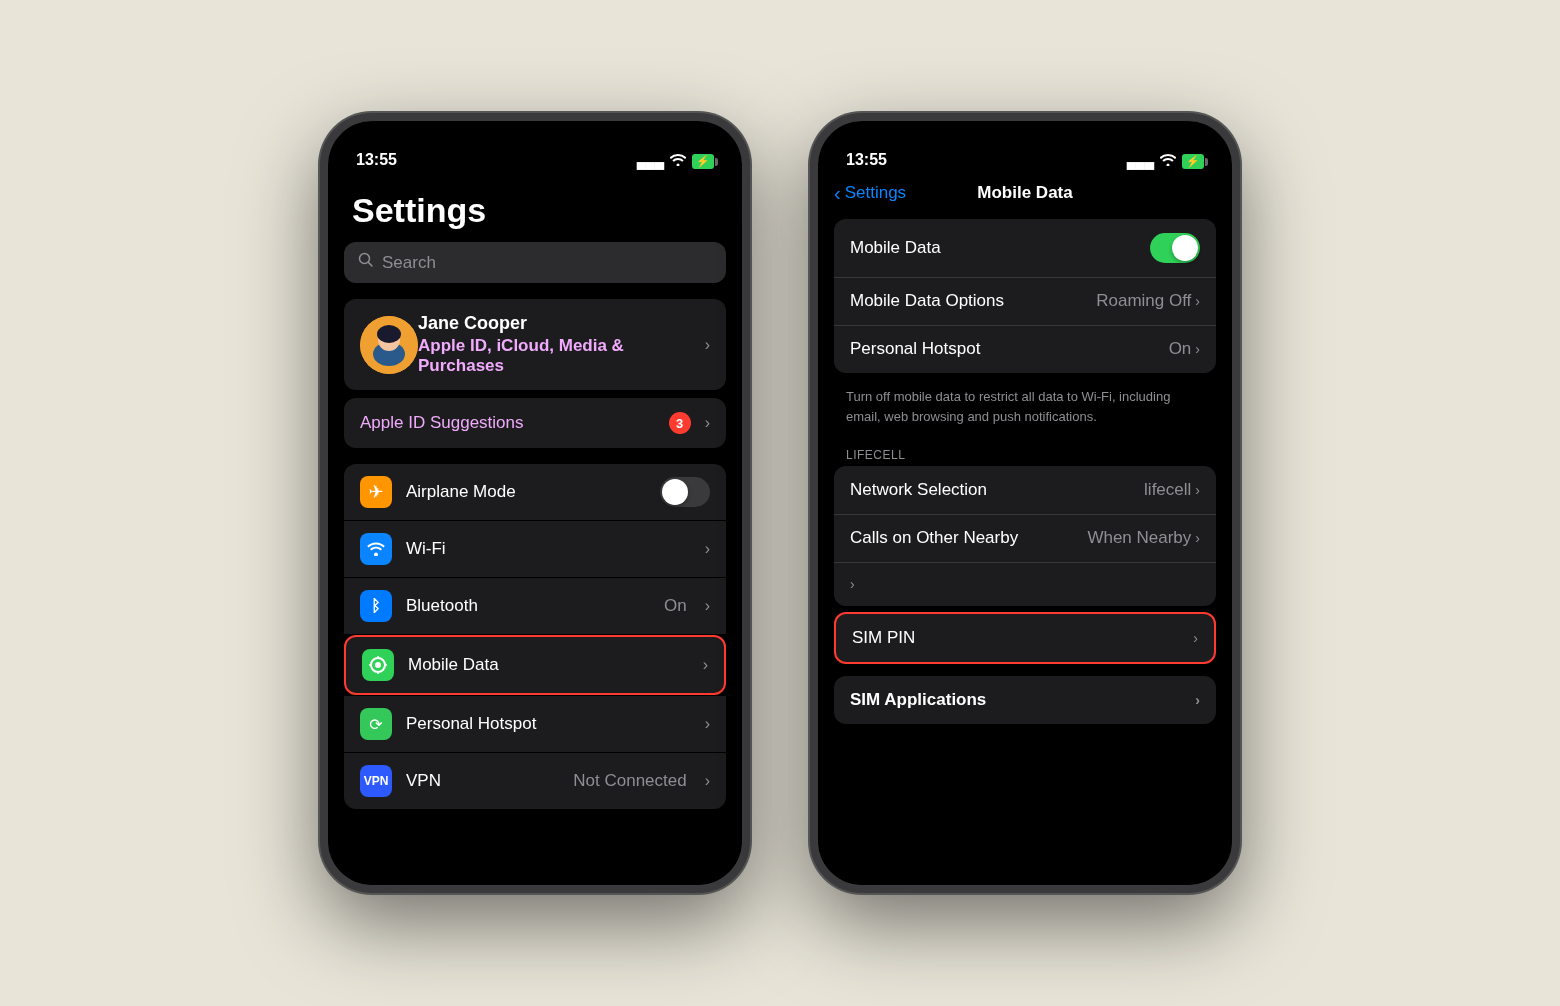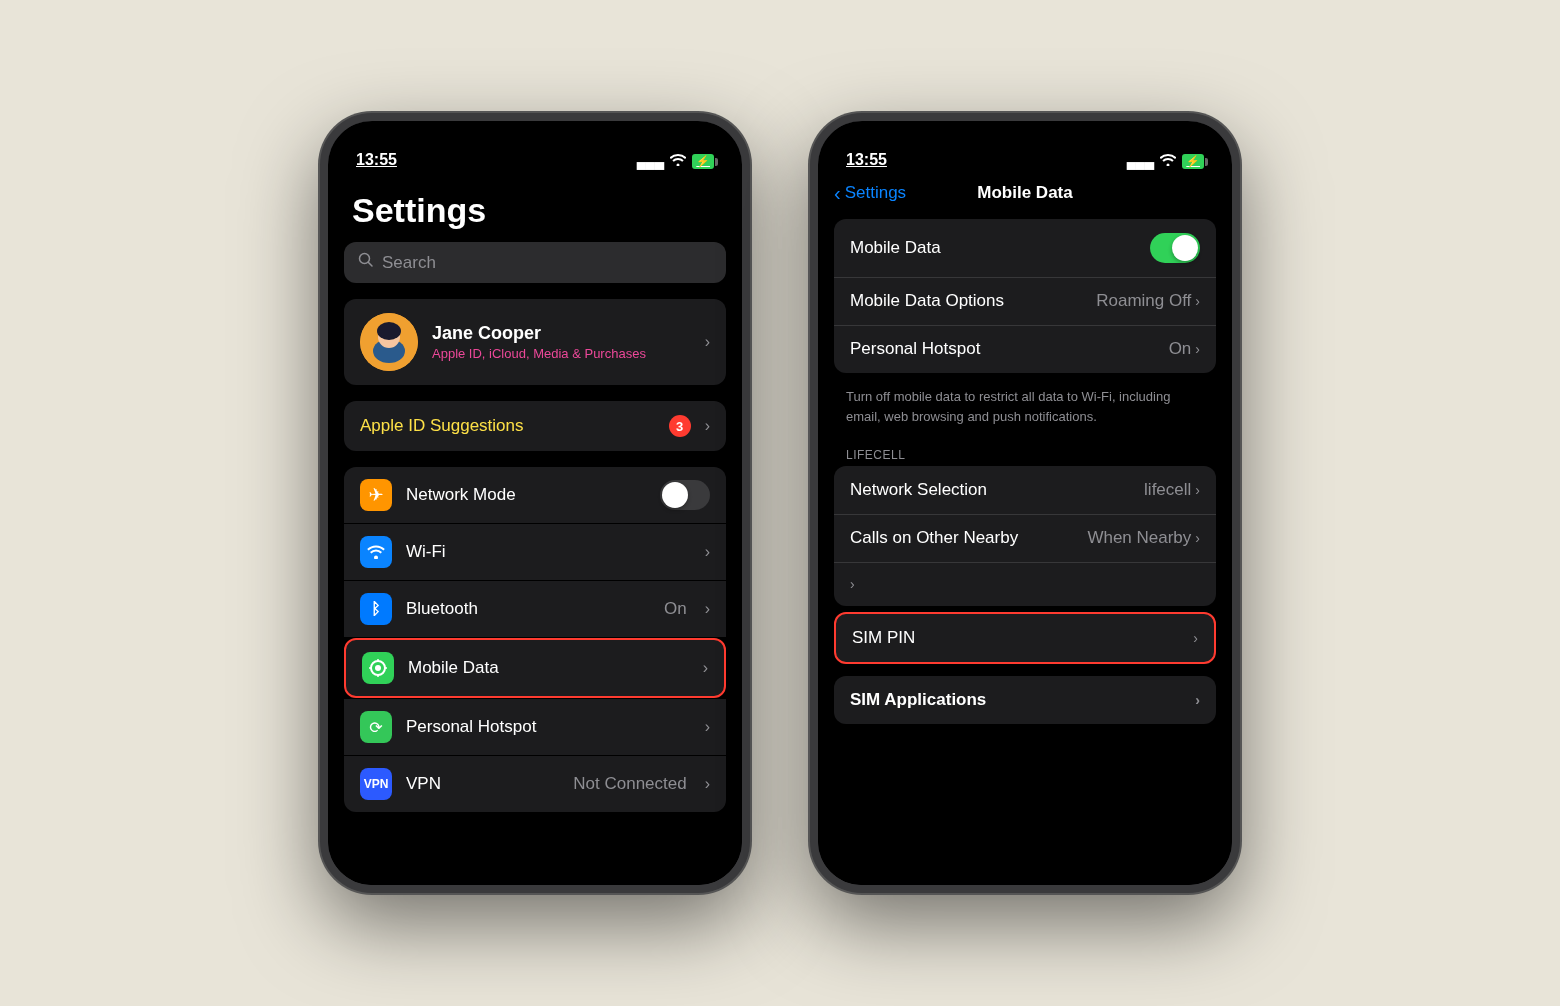--- a/index.html
+++ b/index.html
@@ -78,21 +78,20 @@
       right: 0;
       height: 54px;
       display: flex;
       align-items: flex-end;
       justify-content: space-between;
       padding: 0 28px 6px;
       z-index: 5;
       color: #fff;
       font-size: 15px;
       font-weight: 600;
-      text-decoration: underline;
     }
     .status-bar .time { font-size: 16px; font-weight: 700; }
     .status-icons {
       display: flex;
       align-items: center;
       gap: 6px;
       font-size: 13px;
     }
     .battery {
       display: inline-flex;
@@ -153,50 +152,49 @@
       color: #8e8e93;
       font-size: 17px;
     }
 
     .profile-card {
       background: #1c1c1e;
       border-radius: 12px;
       padding: 14px 16px;
       display: flex;
       align-items: center;
-      gap: 14px;
-      margin-bottom: 16px;
+      margin-bottom: 8px;
       position: relative;
     }
     .profile-avatar {
       width: 58px;
       height: 58px;
       border-radius: 50%;
       background: #f0a030;
       overflow: hidden;
       flex-shrink: 0;
       display: flex;
       align-items: center;
       justify-content: center;
       font-size: 28px;
     }
     .profile-info { flex: 1; }
     .profile-name { color: #fff; font-size: 18px; font-weight: 600; }
-    .profile-sub { color: #ec4899; font-size: 13px; margin-top: 2px; }
+    .profile-sub { color: #f0abfc; font-size: 17px; margin-top: 2px; font-weight: bold; }
 
     .suggestions-row {
       background: #1c1c1e;
       border-radius: 12px;
       padding: 14px 16px;
       display: flex;
       align-items: center;
       justify-content: space-between;
       margin-bottom: 16px;
     }
-    .suggestions-text { color: #fde047; font-size: 17px; }
+    .suggestions-text { color: #f0abfc; font-size: 17px; }
     .badge {
       background: #ff3b30;
       color: #fff;
       border-radius: 50%;
       width: 22px;
       height: 22px;
       display: flex;
       align-items: center;
       justify-content: center;
       font-size: 13px;
@@ -415,21 +413,21 @@
             <div class="badge">3</div>
             <span class="chevron">›</span>
           </div>
         </div>
 
         <div>
 
           <div class="settings-group" style="margin-bottom:0; border-radius:12px 12px 0 0;">
             <div class="settings-row">
               <div class="icon-box icon-orange">✈</div>
-              <span class="row-label">Network Mode</span>
+              <span class="row-label">Airplane Mode</span>
               <div class="toggle toggle-off">
                 <div class="toggle-knob"></div>
               </div>
             </div>
           </div>
 
           <div class="settings-group" style="margin-bottom:0; border-radius:0; margin-top:1px;">
             <div class="settings-row">
               <div class="icon-box icon-blue">
                 <svg width="18" height="14" viewBox="0 0 18 14" fill="white">

